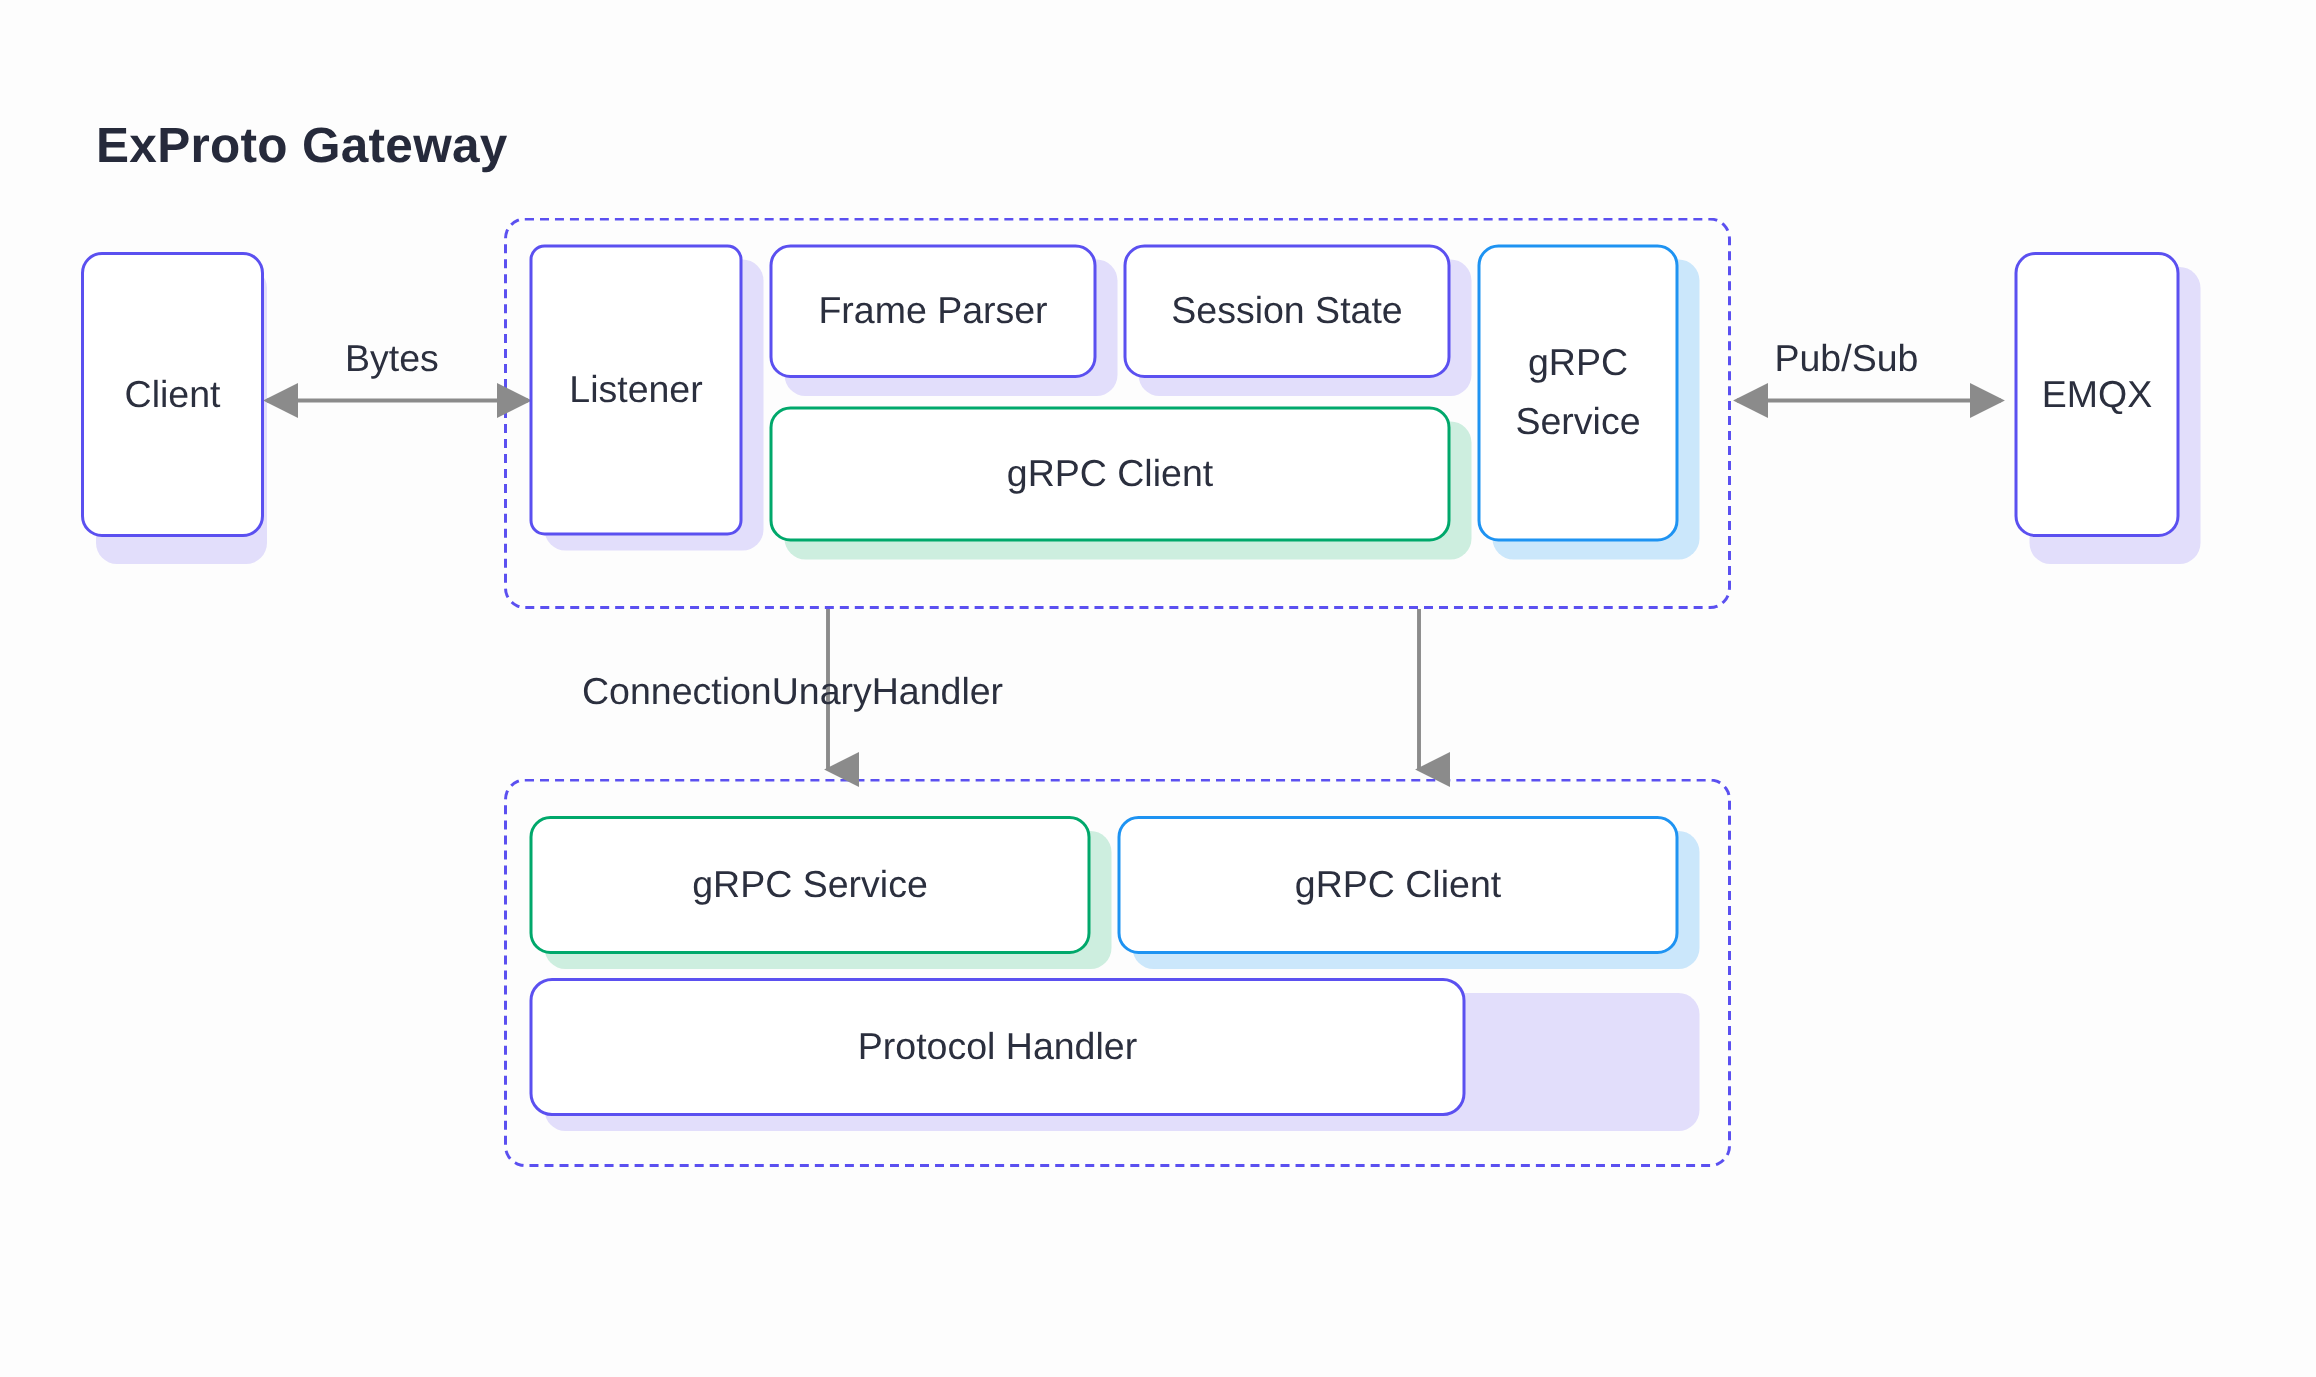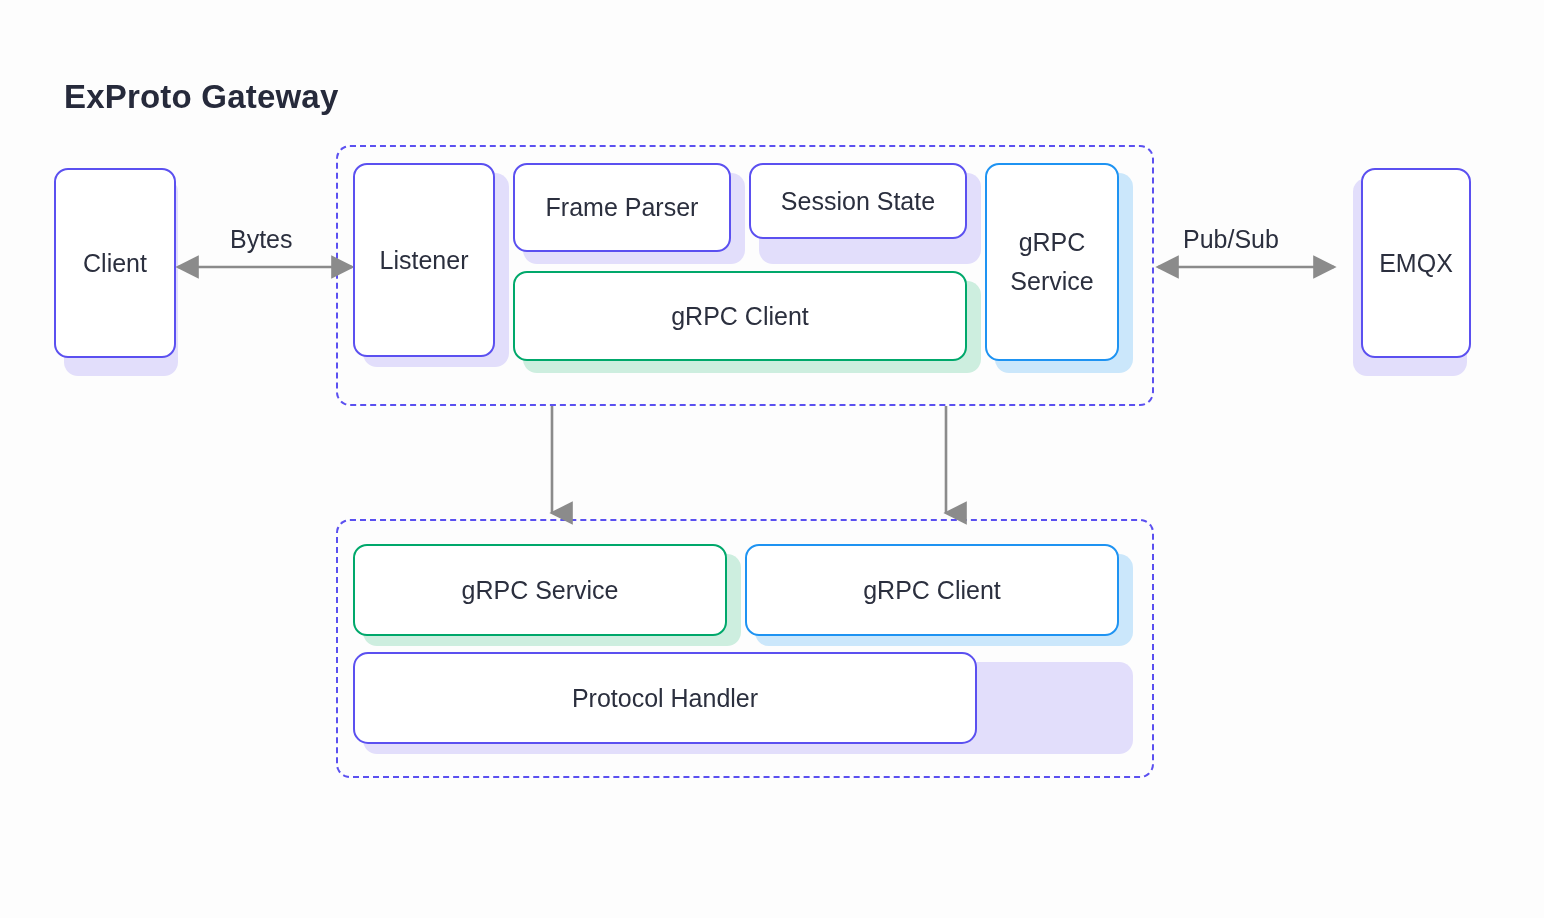--- a/index.html
+++ b/index.html
@@ -95,38 +95,38 @@
 
   <div class="section-title" id="title-gateway">ExProto Gateway</div>
 
 
   <div class="shadow sh-purple" style="left:64px; top:178px; width:114px; height:198px;"></div>
   <div class="node brd-purple" style="left:54px; top:168px; width:122px; height:190px;">
     <span class="node-label">Client</span>
   </div>
 
   <div class="shadow sh-purple" style="left:1353px; top:178px; width:114px; height:198px;"></div>
-  <div class="node brd-purple" style="left:1343px; top:168px; width:110px; height:190px;margin-left:18px;">
+  <div class="node brd-purple" style="left:1343px; top:168px; width:110px; height:190px;">
     <span class="node-label">EMQX</span>
   </div>
 
   <div class="dashed-group" id="gateway-group"></div>
 
   <div class="shadow sh-purple" style="left:363px; top:173px; width:146px; height:194px;"></div>
-  <div class="node brd-purple" style="left:353px; top:163px; width:142px; height:194px;">
+  <div class="node brd-purple" style="left:353px; top:163px; width:142px; height:194px;border-radius:10px;">
     <span class="node-label">Listener</span>
   </div>
 
   <div class="shadow sh-purple" style="left:523px; top:173px; width:222px; height:91px;"></div>
   <div class="node brd-purple" style="left:513px; top:163px; width:218px; height:89px;">
     <span class="node-label">Frame Parser</span>
   </div>
 
   <div class="shadow sh-purple" style="left:759px; top:173px; width:222px; height:91px;"></div>
-  <div class="node brd-purple" style="left:749px; top:163px; width:218px; height:76px;">
+  <div class="node brd-purple" style="left:749px; top:163px; width:218px; height:89px;">
     <span class="node-label">Session State</span>
   </div>
 
   <div class="shadow sh-green" style="left:523px; top:281px; width:458px; height:92px;"></div>
   <div class="node brd-green" style="left:513px; top:271px; width:454px; height:90px;">
     <span class="node-label">gRPC Client</span>
   </div>
 
   <div class="shadow sh-blue" style="left:995px; top:173px; width:138px; height:200px;"></div>
   <div class="node brd-blue" style="left:985px; top:163px; width:134px; height:198px; flex-direction:column;">
@@ -167,18 +167,19 @@
   <div class="arrow-label" style="left:230px; top:225px;">Bytes</div>
 
   <svg class="arrow-svg" style="left:1150px; top:255px; width:192px; height:24px;" viewBox="0 0 192 24">
     <line x1="8" y1="12" x2="184" y2="12" stroke="#8b8b8b" stroke-width="2.6" marker-start="url(#ah-l)" marker-end="url(#ah-r)"></line>
   </svg>
   <div class="arrow-label" style="left:1183px; top:225px;">Pub/Sub</div>
 
   <svg class="arrow-svg" style="left:540px; top:406px; width:24px; height:115px;" viewBox="0 0 24 115">
     <line x1="12" y1="0" x2="12" y2="107" stroke="#8b8b8b" stroke-width="2.6" marker-end="url(#ah-d)"></line>
   </svg>
+  <div class="arrow-label" style="left:388px; top:447px;">ConnectionUnaryHandler</div>
 
   <svg class="arrow-svg" style="left:934px; top:406px; width:24px; height:115px;" viewBox="0 0 24 115">
     <line x1="12" y1="0" x2="12" y2="107" stroke="#8b8b8b" stroke-width="2.6" marker-end="url(#ah-d)"></line>
   </svg>
 
 </div>
 
 </body></html>

